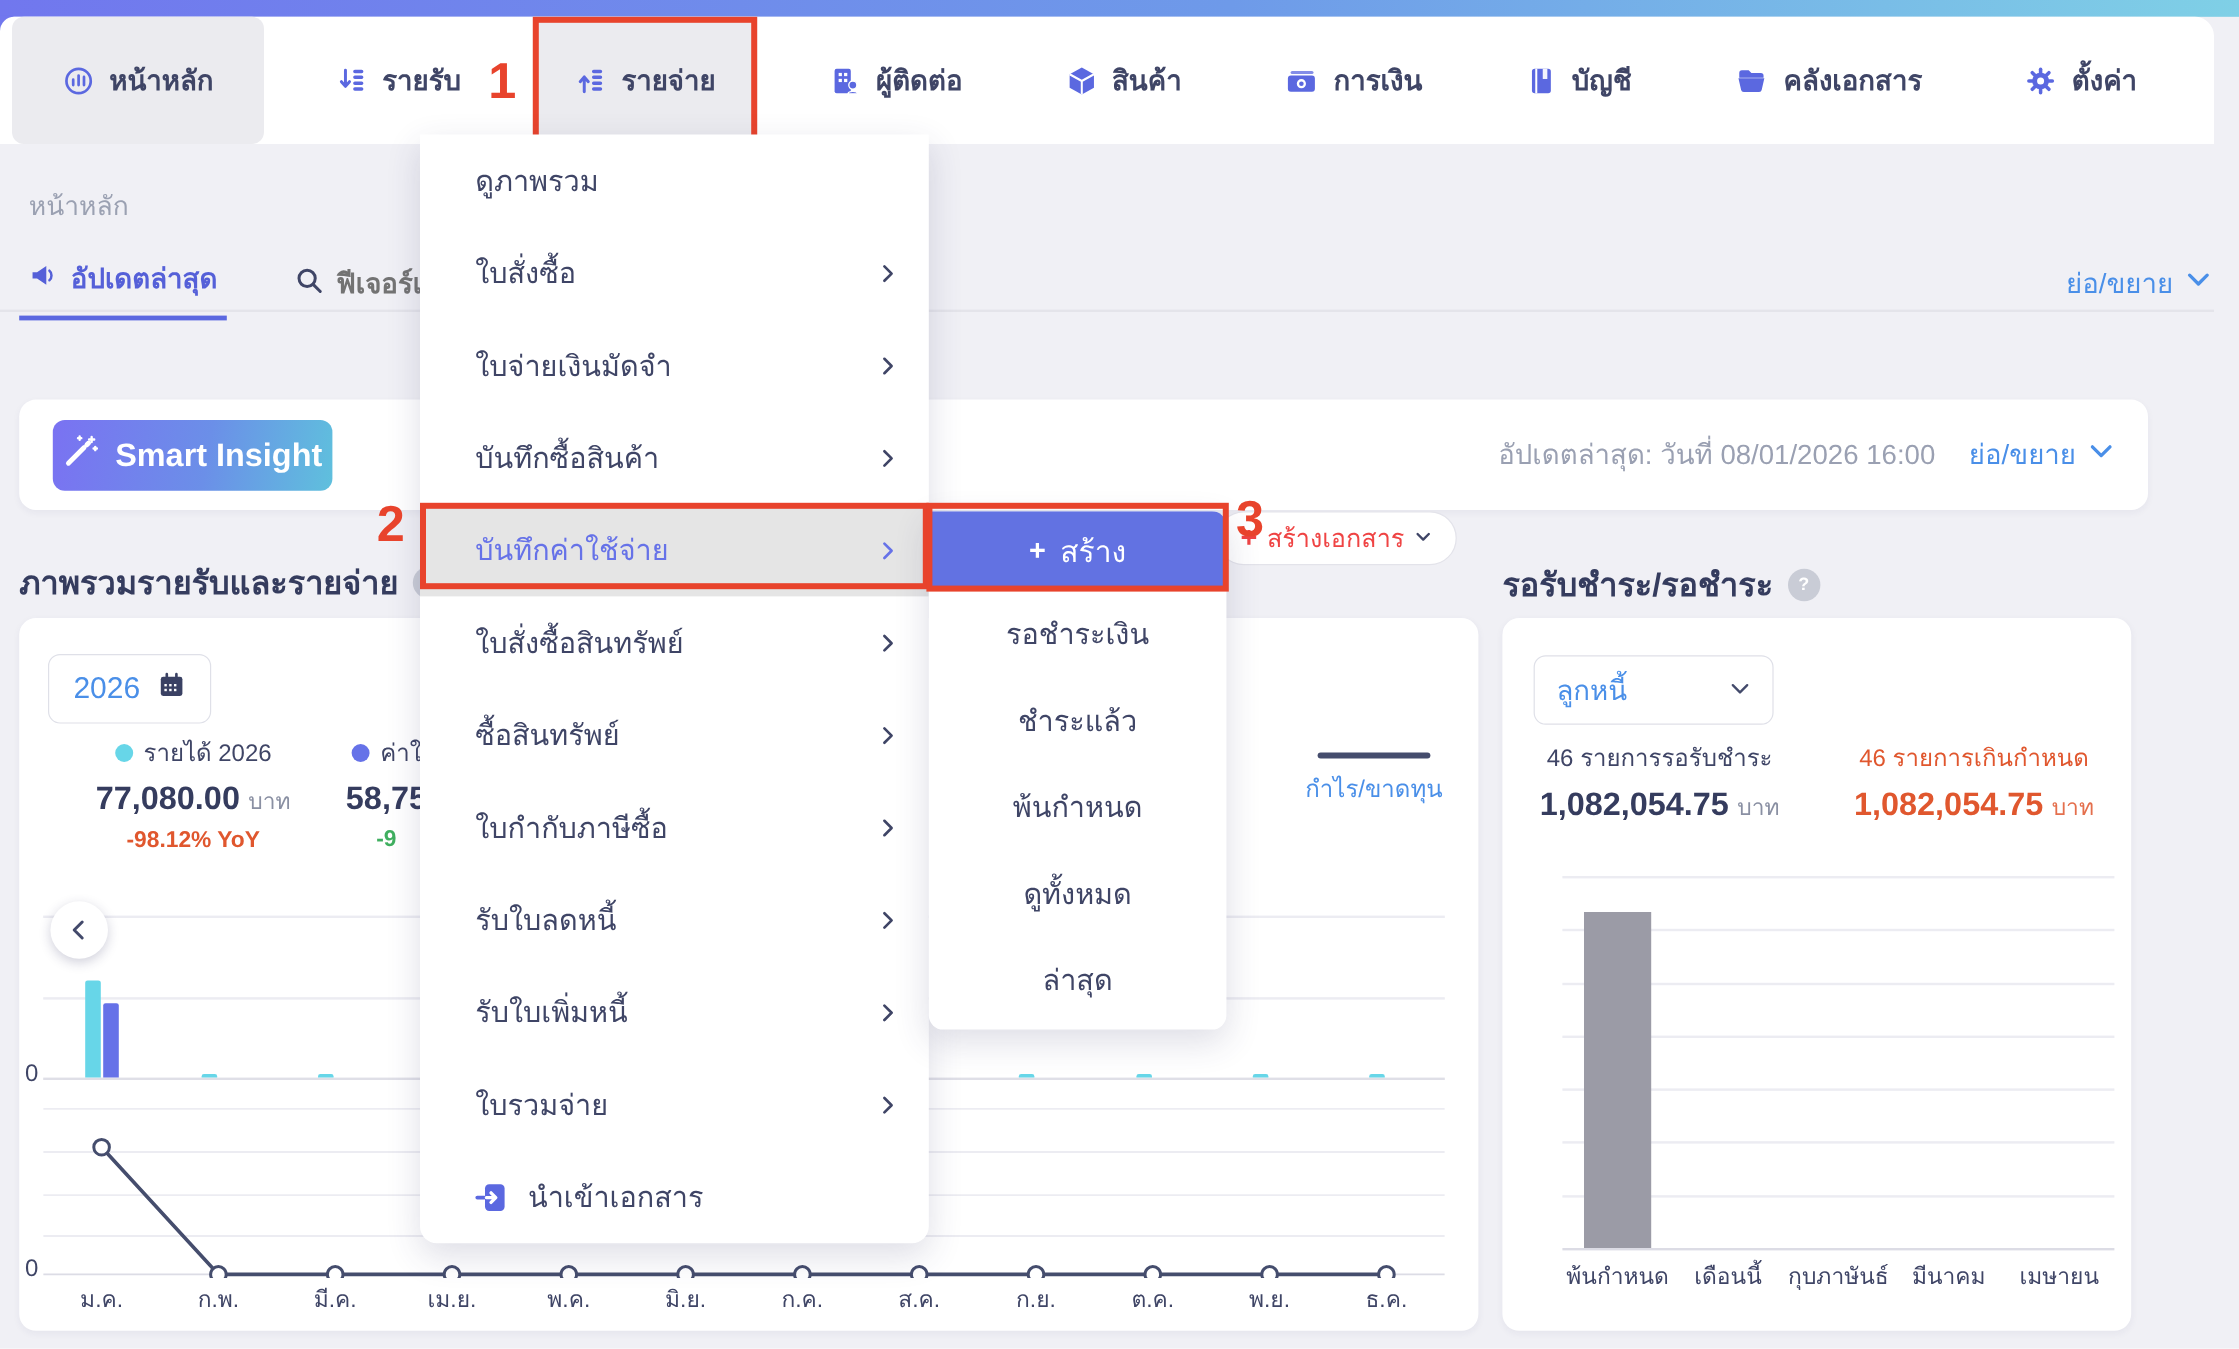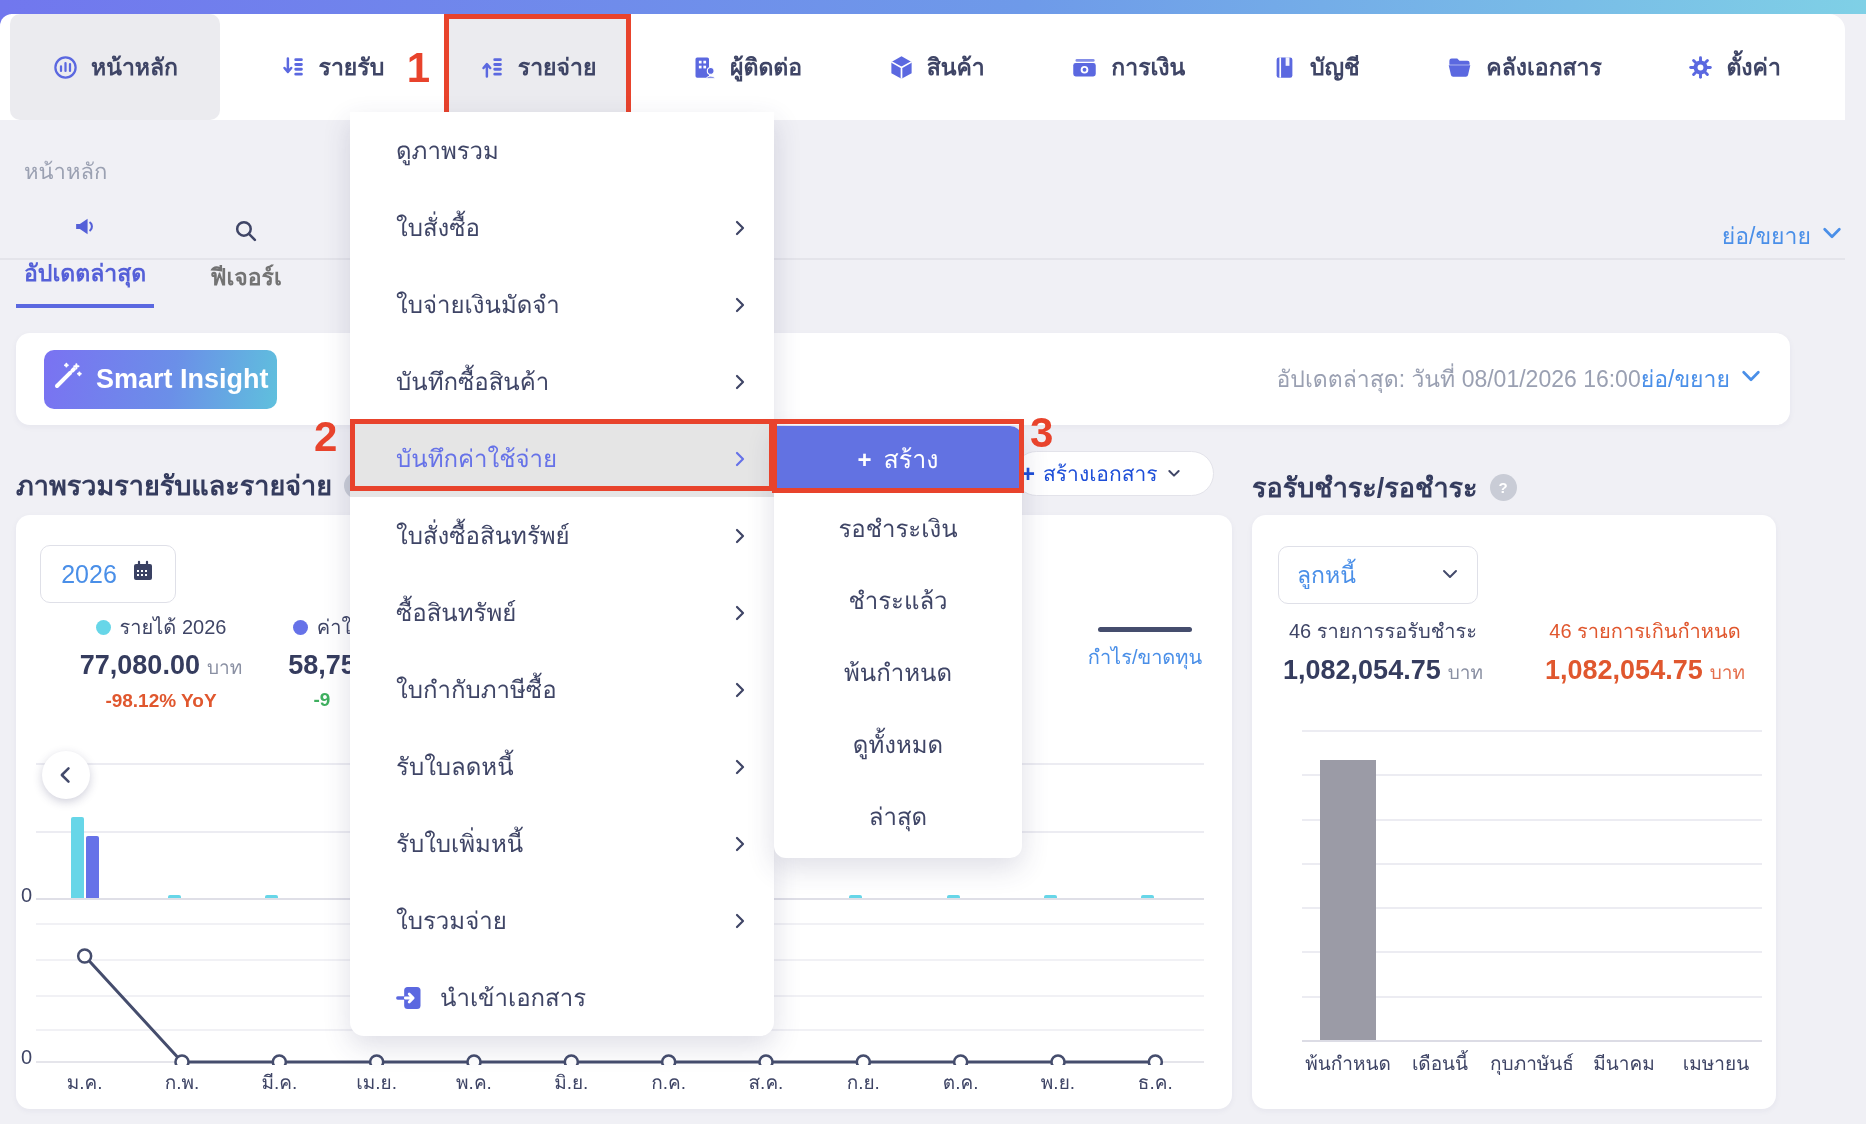--- a/index.html
+++ b/index.html
@@ -14,46 +14,46 @@
           border-radius:12px 16px 0 0;display:flex;align-items:center;justify-content:space-between;
           padding:0 38px 0 10px;box-sizing:border-box;}
   .nav-item{position:relative;display:flex;align-items:center;gap:12px;height:106px;padding:0 26px;
             font-size:23px;font-weight:600;color:#3f4566;cursor:pointer;box-sizing:border-box;}
   .nav-item.active{background:#ebebef;border-radius:10px;padding:0 42px;}
   .nav-item.boxed{background:#ebebef;border:5px solid #e8432c;padding:0 30px;}
   .nicon{display:flex;align-items:center;}
   
   .breadcrumb{position:absolute;left:24px;top:154px;font-size:22px;color:#9ba1b2;}
   .tabs-row{position:absolute;left:16px;top:214px;display:flex;gap:48px;align-items:flex-end;z-index:2;}
-  .tab{display:flex;align-items:center;gap:10px;font-size:23px;font-weight:bold;padding:0 8px 13px 8px;cursor:pointer;flex-direction:column;}
+  .tab{display:flex;align-items:center;gap:10px;font-size:23px;font-weight:bold;padding:0 8px 13px 8px;cursor:pointer;}
   .tab.active{color:#5560d8;border-bottom:4px solid #5b68e0;}
   .tab.plain{color:#737373;}
   .tabs-divider{position:absolute;left:0;top:258px;width:1845px;height:2px;background:#e4e4ea;}
   .collapse-top{position:absolute;right:23px;top:218px;display:flex;align-items:center;gap:10px;
                 font-size:23px;color:#4a8fe8;cursor:pointer;z-index:2;}
   
   .insight-card{position:absolute;left:16px;top:333px;width:1774px;height:92px;background:#fff;
                 border-radius:14px;box-shadow:0 2px 6px rgba(40,40,90,.05);display:flex;align-items:center;
                 justify-content:space-between;padding:0 28px;box-sizing:border-box;z-index:1;}
   .smart-btn{display:flex;align-items:center;gap:14px;border:none;cursor:pointer;color:#fff;
              font-family:inherit;font-size:27px;font-weight:bold;padding:11px 8px;border-radius:10px;
              background:linear-gradient(100deg,#7a72f2 0%,#6b8fe8 55%,#5fc0dd 100%);}
-  .insight-right{display:flex;align-items:flex-end;}
+  .insight-right{display:flex;align-items:flex-end;gap:28px;}
   .updated{font-size:23px;color:#9aa0b2;}
   .collapse-link{display:flex;align-items:center;gap:10px;font-size:23px;color:#4a8fe8;cursor:pointer;}
   
   .ov-header{position:absolute;left:16px;top:464px;display:flex;align-items:center;gap:12px;z-index:2;}
   .sec-title{font-size:27px;font-weight:bold;color:#353c5e;}
   .q-icon{width:27px;height:27px;border-radius:50%;background:#c9ccd6;color:#fff;display:inline-flex;
           align-items:center;justify-content:center;font-size:15px;font-weight:bold;}
   .q-icon::after{content:"?";}
   .recv-header{position:absolute;left:1252px;top:466px;display:flex;align-items:center;gap:12px;z-index:2;}
-  .create-doc{position:absolute;left:1014px;top:451px;width:200px;height:45px;background:#fff;
-              border:1.5px solid #e3e3ea;border-radius:23px;display:flex;align-items:center;
-              gap:8px;font-family:inherit;font-size:21px;color:#1d4ed8;cursor:pointer;z-index:5;}
+  .create-doc{position:absolute;left:1014px;top:426px;width:200px;height:45px;background:#fff;
+              border:1.5px solid #e3e3ea;border-radius:23px;display:flex;align-items:center;justify-content:center;
+              gap:8px;font-family:inherit;font-size:21px;color:#ef4444;cursor:pointer;z-index:5;}
   .plus::before{content:"+";font-size:24px;font-weight:bold;}
   
   .card{position:absolute;background:#fff;border-radius:14px;box-shadow:0 2px 6px rgba(40,40,90,.05);z-index:1;}
   .left-card{left:16px;top:515px;width:1216px;height:594px;}
   .right-card{left:1252px;top:515px;width:524px;height:594px;}
   
   .year-box{position:absolute;left:24px;top:30px;width:134px;height:56px;border:1.5px solid #dfe0e8;
             border-radius:10px;display:flex;align-items:center;justify-content:center;gap:14px;
             font-size:25px;color:#4a8fe8;cursor:pointer;}
   .legend{position:absolute;text-align:center;}

